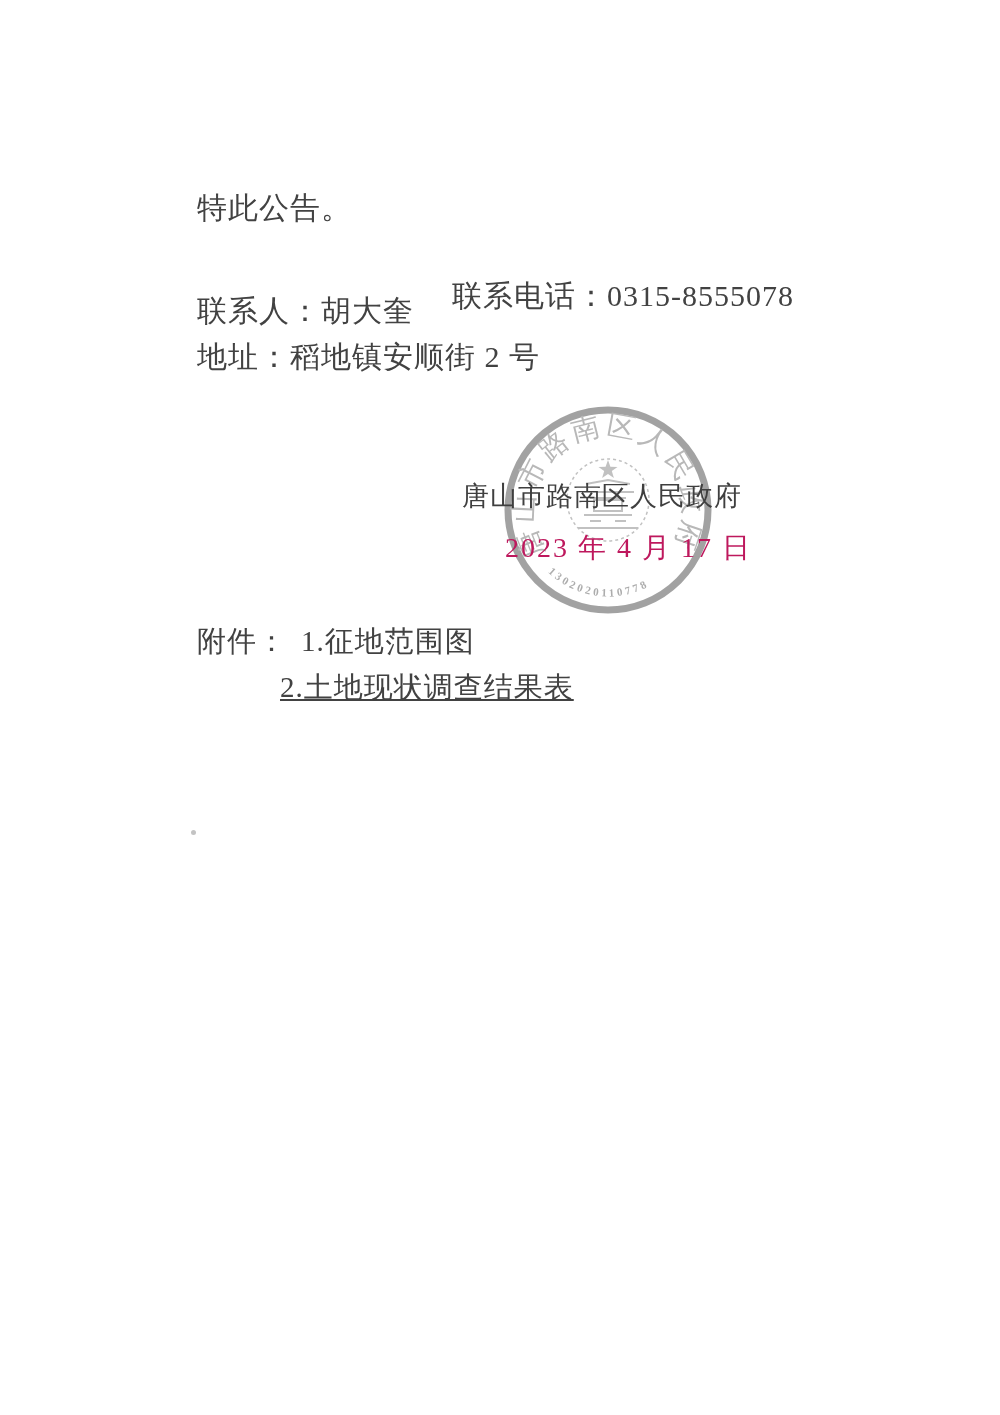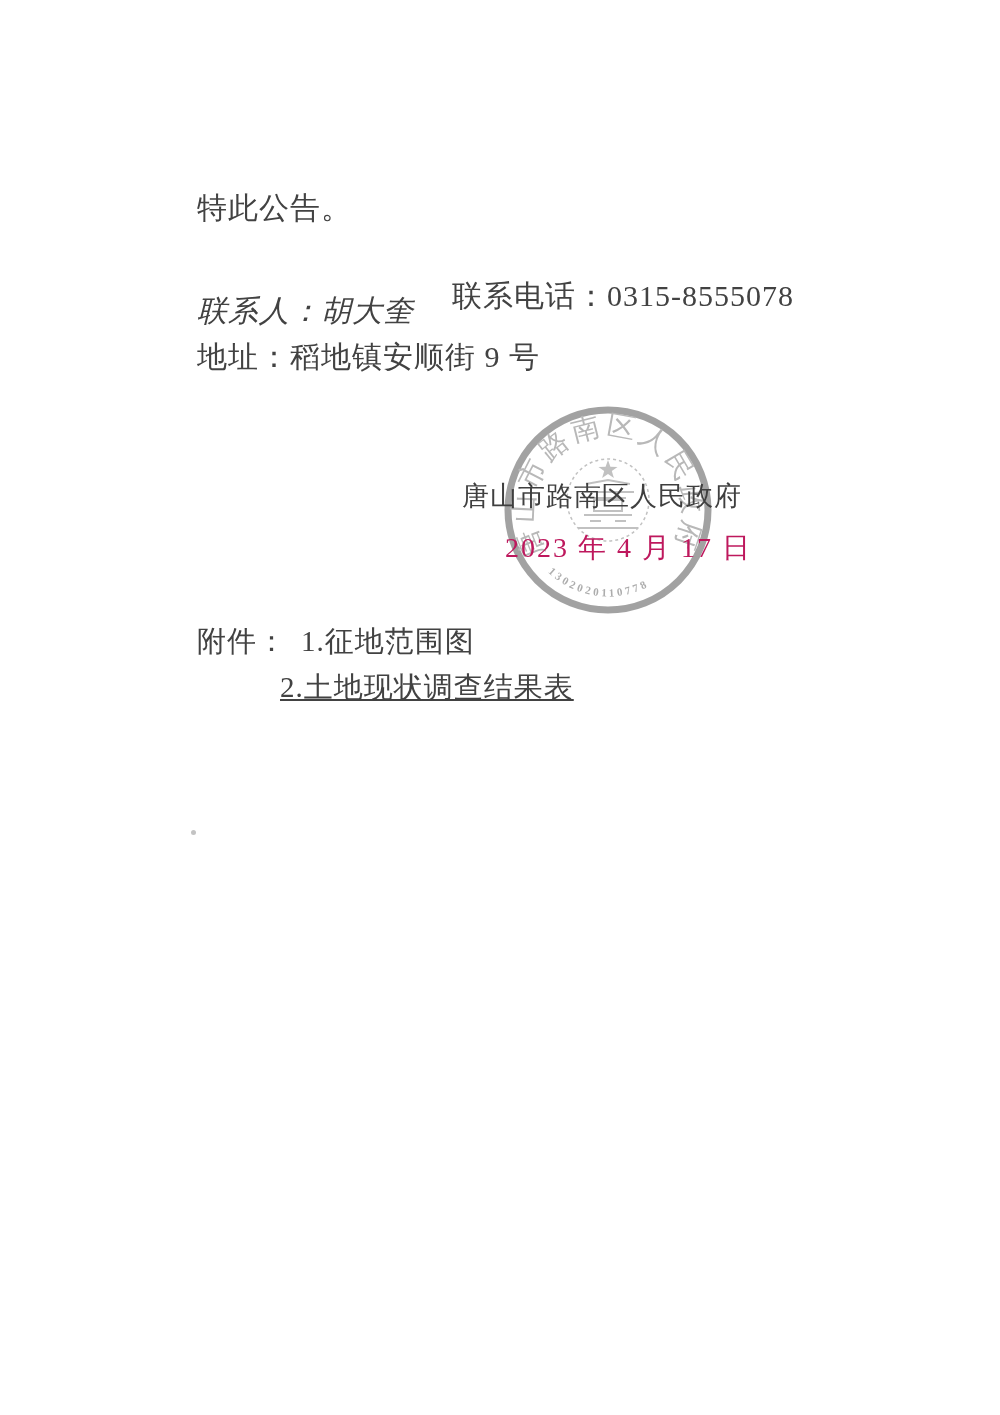--- a/index.html
+++ b/index.html
@@ -16,21 +16,21 @@
   }
   .text-line {
     position: absolute;
     white-space: nowrap;
     font-size: 30px;
     letter-spacing: 1px;
     color: #424242;
   }
   .closing-line   { top: 188px; left: 197px; }
   .contact-line   { top: 291px; left: 197px; }
-  .contact-line   { width: 760px; font-style: italic; }
+  .contact-line   { width: 760px; }
   .phone-abs      { top: 276px; left: 452px; }
   .address-line   { top: 337px; left: 197px; }
   .attach-line-1  { top: 622px; left: 197px; font-size: 29px; }
   .attach-item-1  { margin-left: 14px; }
   .attach-line-2  { top: 668px; left: 280px; font-size: 29px; text-decoration: underline; }
   .signature-line {
     top: 478px; left: 462px;
     font-size: 27px; letter-spacing: 1px;
     color: #3f3f3f; z-index: 3;
   }
@@ -66,21 +66,21 @@
 
   <div class="text-line contact-line">
     <span>联系人：</span><span>胡大奎</span>
   </div>
 
   <div class="text-line phone-abs">
     <span>联系电话：</span><span>0315-8555078</span>
   </div>
 
   <div class="text-line address-line">
-    <span>地址：</span><span>稻地镇安顺街 9 号</span>
+    <span>地址：</span><span>稻地镇安顺街 2 号</span>
   </div>
 
   <svg class="seal" viewBox="0 0 220 220" xmlns="http://www.w3.org/2000/svg">
     <defs>
       <path id="arcTop" d="M 52 158 A 75 75 0 1 1 168 158" fill="none"></path>
       <path id="arcBottom" d="M 46 168 A 86 86 0 0 0 174 168" fill="none"></path>
     </defs>
 
     <circle cx="110" cy="110" r="100" fill="none" stroke="#9b9b9b" stroke-width="7"></circle>
 

